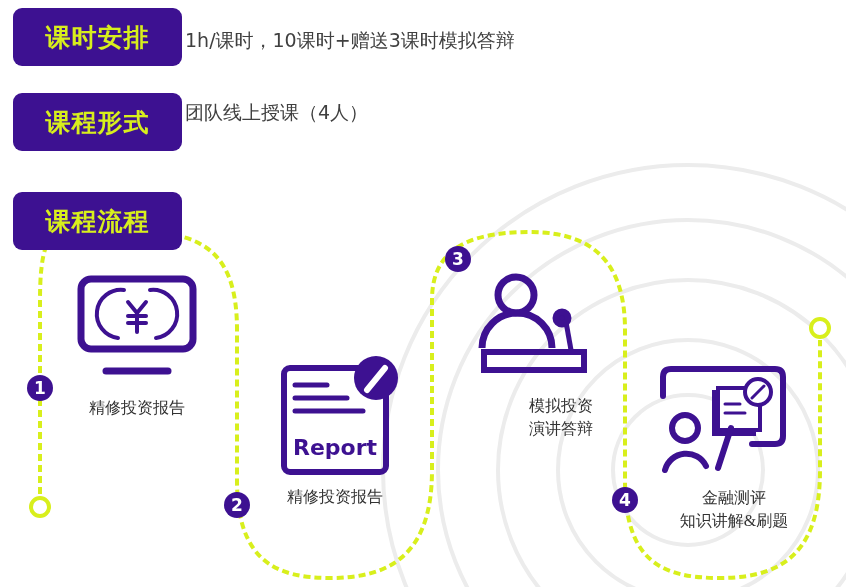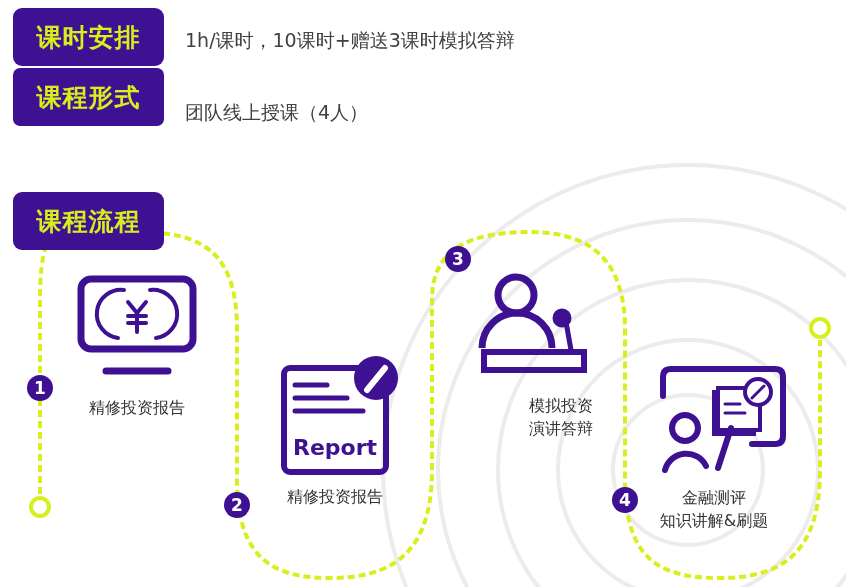--- a/index.html
+++ b/index.html
@@ -1,17 +1,17 @@
 <!DOCTYPE html>
 <html><head>
 <meta charset="utf-8">
 <style>
   html,body{margin:0;padding:0;background:#ffffff;}
   body{width:846px;height:587px;position:relative;overflow:hidden;font-family:"DejaVu Sans","Liberation Sans",sans-serif;}
-  .tag{position:absolute;left:13px;width:151px;height:58px;background:#3d1191;border-radius:9px;color:#d8ef1c;font-weight:bold;font-size:25px;display:flex;align-items:center;justify-content:center;letter-spacing:1px;}
+  .tag{position:absolute;left:13px;width:169px;height:58px;background:#3d1191;border-radius:9px;color:#d8ef1c;font-weight:bold;font-size:25px;display:flex;align-items:center;justify-content:center;letter-spacing:1px;}
   .info{position:absolute;left:185px;font-size:19px;color:#404040;}
   svg.bg{position:absolute;left:0;top:0;}
   .label{position:absolute;font-size:16px;color:#333333;text-align:center;line-height:23px;}
 </style>
 </head>
 <body>
 
 <svg class="bg" width="846" height="587" viewBox="0 0 846 587">
 
   <g fill="none" stroke="#ececec" stroke-width="4">
@@ -90,31 +90,31 @@
     <line x1="752" y1="398" x2="764" y2="386" stroke-width="3"></line>
     <circle cx="685" cy="428" r="13"></circle>
     <path d="M665,470 A22,22 0 0,1 706,466"></path>
     <line x1="718" y1="468" x2="731" y2="428"></line>
   </g>
 </svg>
 
 <div class="tag" style="top:8px;">课时安排</div>
 <div class="info" style="top:28px;">1h/课时，10课时+赠送3课时模拟答辩</div>
 
-<div class="tag" style="top:68px;border-radius:7px;">课程形式</div>
+<div class="tag" style="top:93px;">课程形式</div>
 <div class="info" style="top:100px;">团队线上授课（4人）</div>
 
 <div class="tag" style="top:152px;margin-top:40px;">课程流程</div>
 
 <div class="label" style="left:72px;top:396px;width:130px;">
   <div>精修投资报告</div>
 </div>
 <div class="label" style="left:270px;top:485px;width:130px;">
   <div>精修投资报告</div>
 </div>
 <div class="label" style="left:496px;top:394px;width:130px;">
   <div>模拟投资</div>
   <div>演讲答辩</div>
 </div>
-<div class="label" style="left:644px;top:486px;width:140px;">
+<div class="label" style="left:664px;top:486px;width:140px;font-family:Liberation Serif, serif;">
   <div>金融测评</div>
   <div>知识讲解&amp;刷题</div>
 </div>
 
 </body></html>

